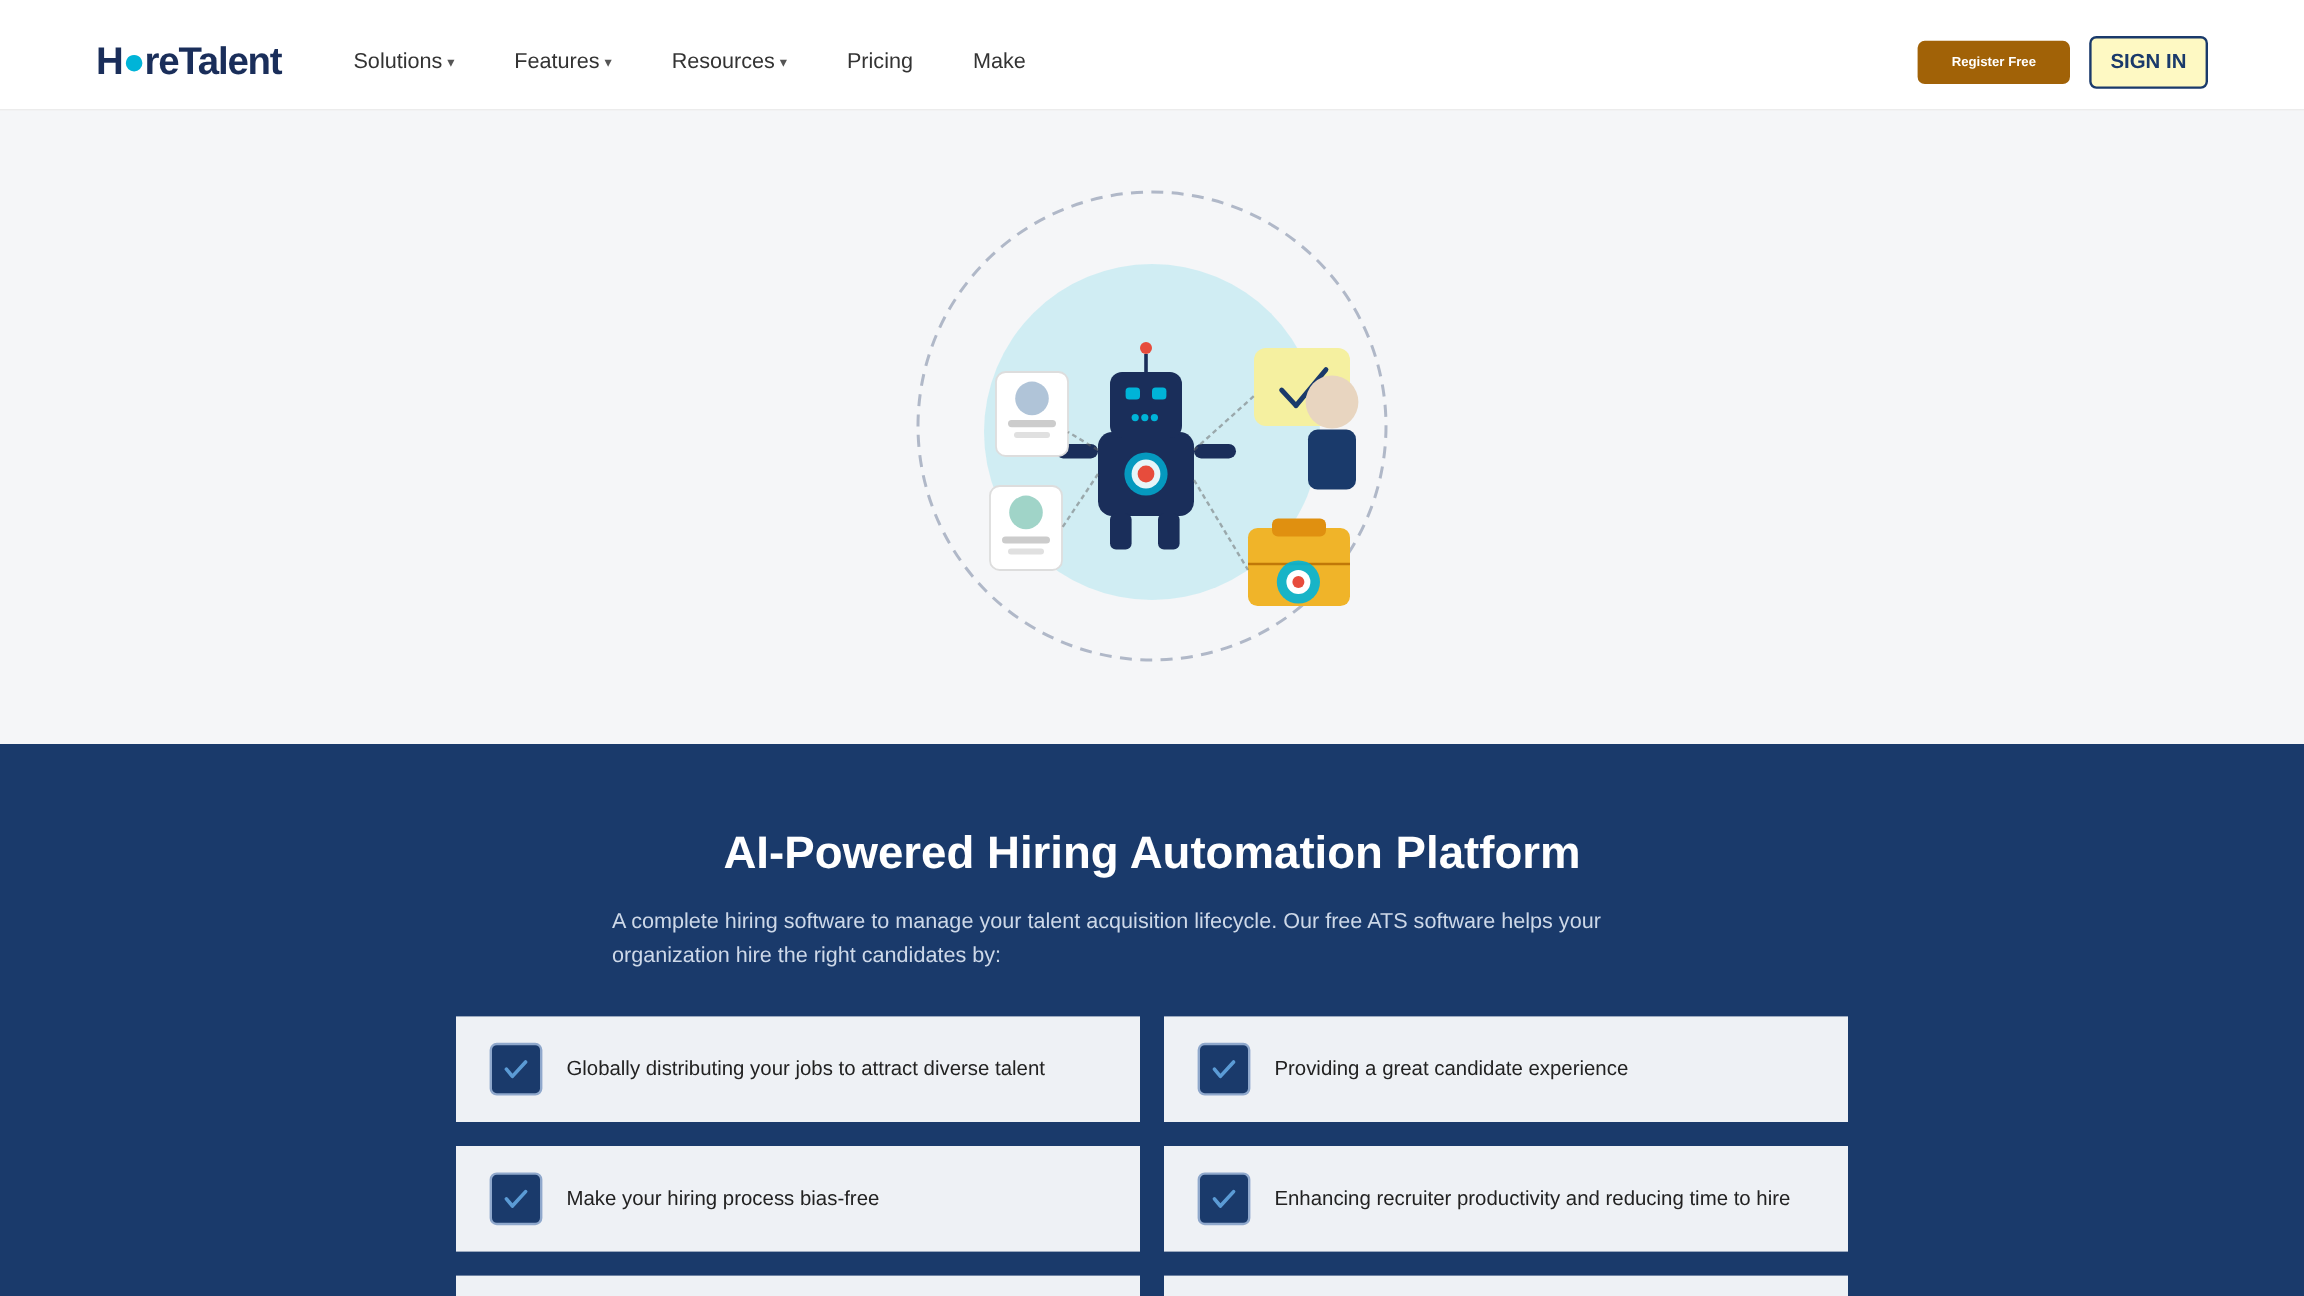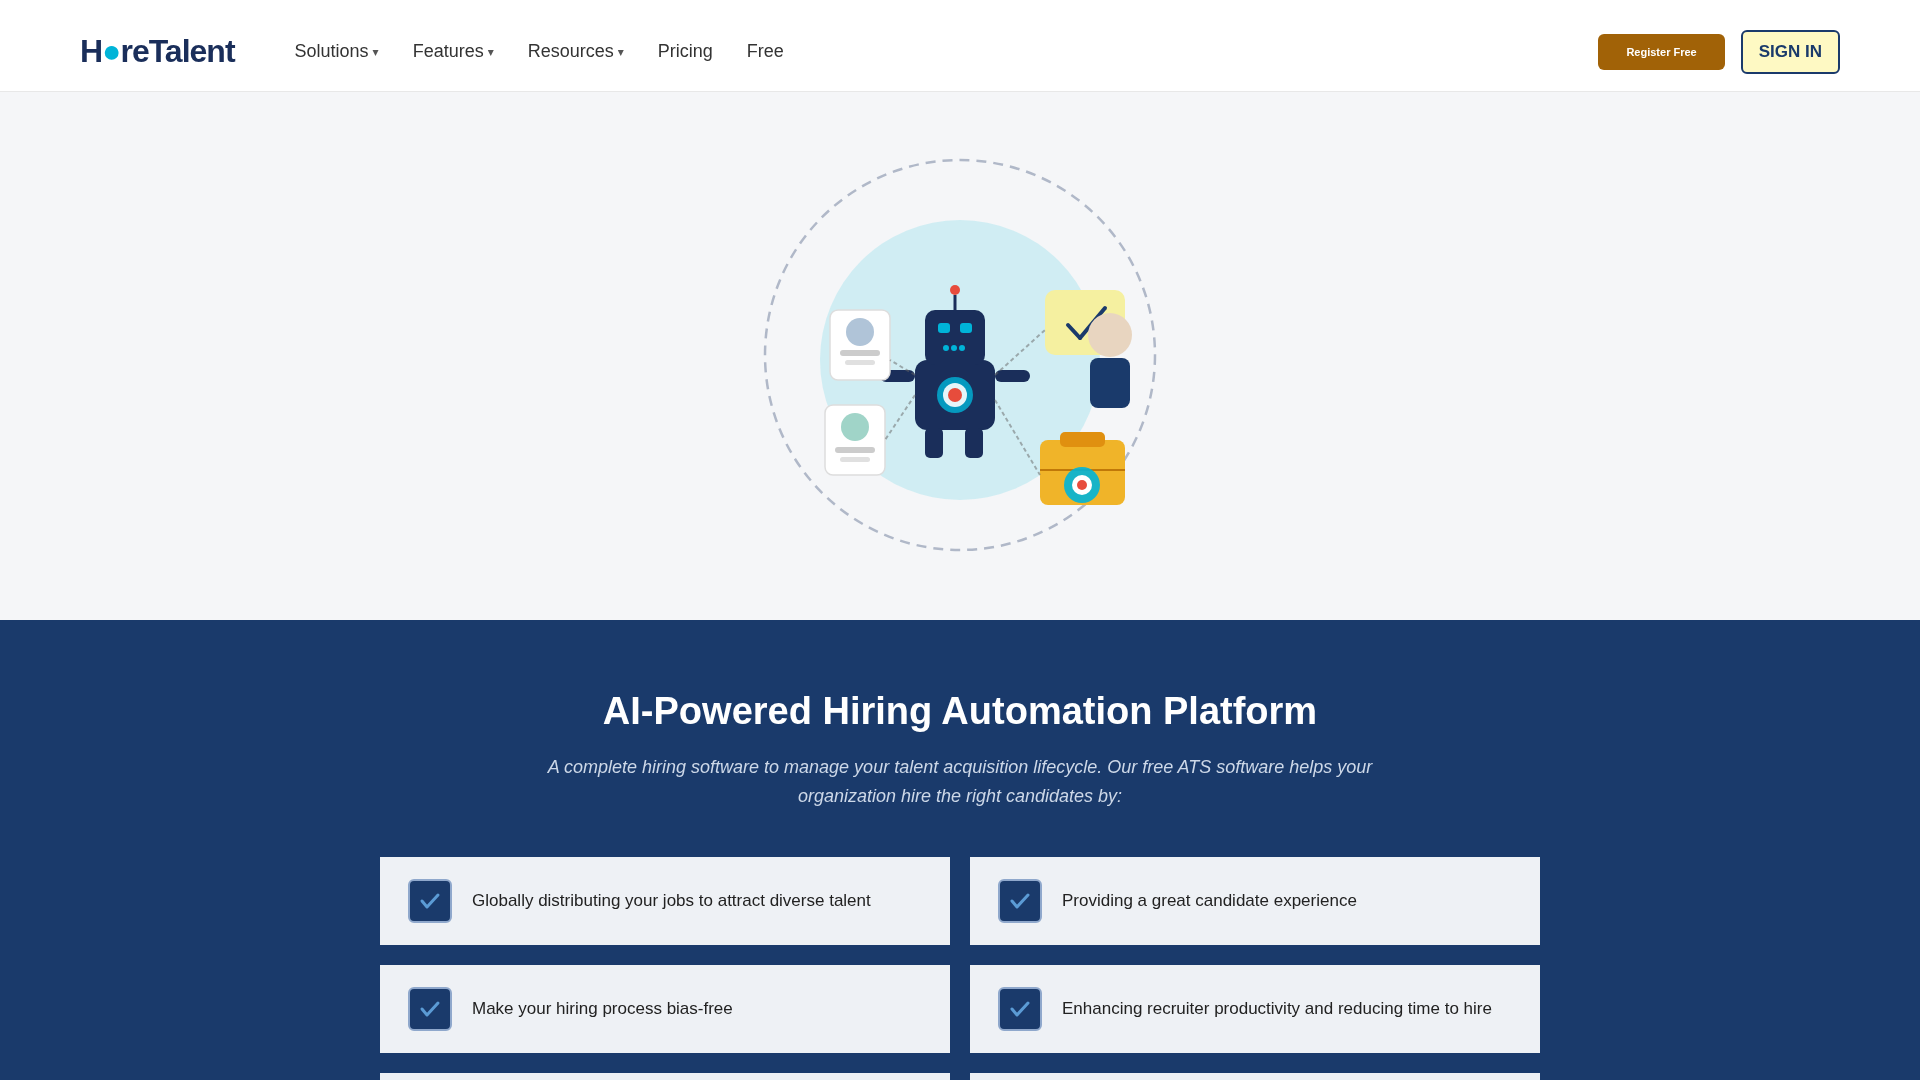--- a/index.html
+++ b/index.html
@@ -21,21 +21,21 @@
       font-size: 32px;
       font-weight: 700;
       color: #1a2e5a;
       margin-right: 60px;
       text-decoration: none;
       letter-spacing: -1px;
     }
     .nav-links {
       display: flex;
       align-items: center;
-      gap: 34px;
+      gap: 50px;
       flex: 1;
     }
     .nav-link {
       font-size: 18px;
       color: #333;
       text-decoration: none;
       cursor: pointer;
       display: flex;
       align-items: center;
       gap: 4px;
@@ -115,28 +115,26 @@
     }
     .blue-section-title {
       font-size: 38px;
       font-weight: 800;
       text-align: center;
       margin-bottom: 20px;
       color: #fff;
     }
     .blue-section-desc {
       font-size: 18px;
-      text-align: center;
       color: #cdd8e8;
-      margin-bottom: 46px;
+      margin-bottom: 36px;
       max-width: 900px;
       margin-left: auto;
       margin-right: auto;
       line-height: 1.6;
-      font-style: italic;
     }
     .features-grid {
       display: grid;
       grid-template-columns: 1fr 1fr;
       gap: 20px;
       max-width: 1160px;
       margin: 0 auto;
     }
     .feature-card {
       background: #eef1f5;
@@ -185,21 +183,21 @@
       <span class="arrow">▾</span>
     </a>
     <a class="nav-link">
       <span>Resources</span>
       <span class="arrow">▾</span>
     </a>
     <a class="nav-link">
       <span>Pricing</span>
     </a>
     <a class="nav-link">
-      <span>Free</span>
+      <span>Make</span>
     </a>
   </div>
   <div class="nav-actions">
     <button class="btn-register">Register Free</button>
     <button class="btn-signin">SIGN IN</button>
   </div>
 </nav>
 
 <section class="hero">
   <div class="hero-image">

